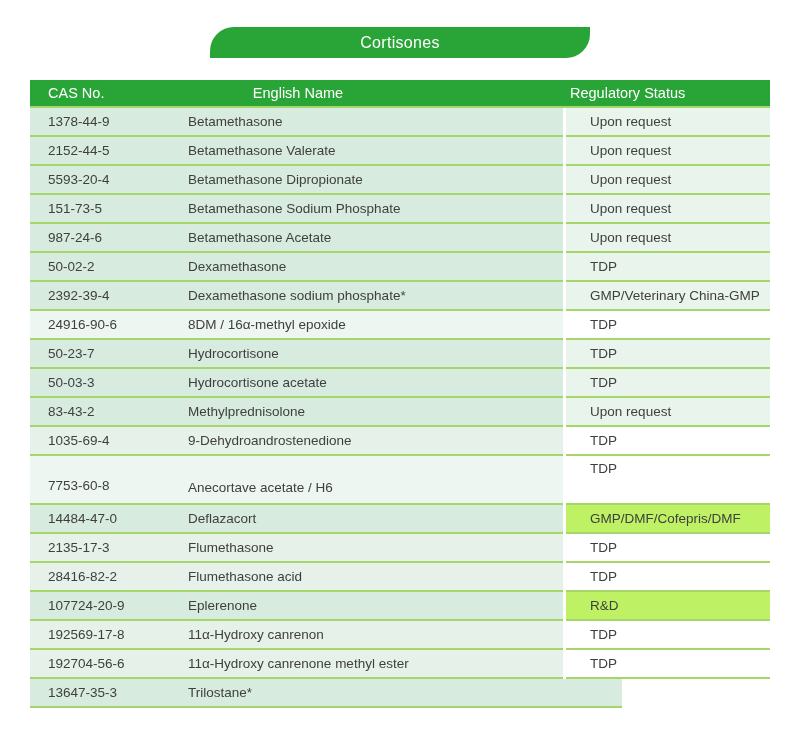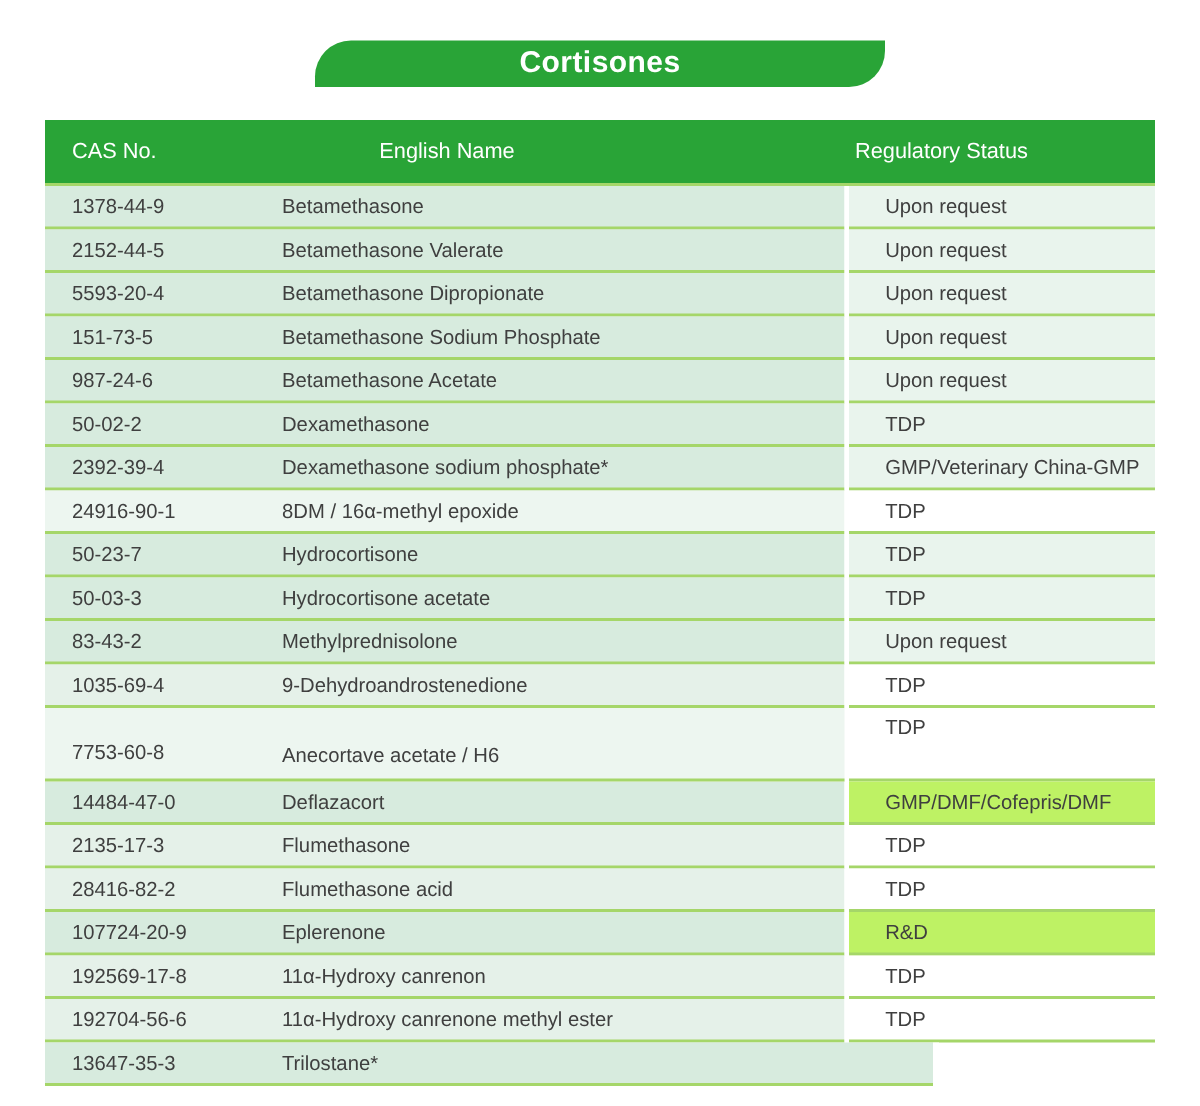--- a/index.html
+++ b/index.html
@@ -14,29 +14,29 @@
 
   
   .banner {
     width: 380px; height: 31px;
     margin: 27px auto 0 auto;
     background: #29a437;
     border-radius: 24px 0 24px 0;
     display: flex; align-items: center; justify-content: center;
   }
   .banner .title {
-    color: #ffffff; font-size: 20px; font-weight: 700; letter-spacing: 0.3px;
+    color: #ffffff; font-size: 16px; font-weight: 400; letter-spacing: 0.3px;
   }
 
   
   .table { width: 740px; margin: 22px auto 0 auto; }
 
   .thead {
     display: flex; align-items: center;
-    height: 44px; background: #29a437;
+    height: 28px; background: #29a437;
     border-bottom: 2px solid #a5d669;
     color: #ffffff; font-size: 14.5px; font-weight: 500;
   }
   .th-cas { width: 128px; padding-left: 18px; }
   .th-name { width: 280px; text-align: center; }
   .th-spacer { flex: 1; }
   .th-status { width: 208px; padding-left: 8px; }
 
   .row { display: flex; align-items: stretch; height: 29px; font-size: 13.5px; }
   .row.tall { height: 49px; }
@@ -152,21 +152,21 @@
       <span class="cas-cell">2392-39-4</span>
       <span class="name-cell">Dexamethasone sodium phosphate*</span>
     </div>
     <div class="gutter"></div>
     <div class="status-cell stone-mint">
       <span>GMP/Veterinary China-GMP</span>
     </div>
   </div>
         <div class="row">
     <div class="left-block tone-pale">
-      <span class="cas-cell">24916-90-1</span>
+      <span class="cas-cell">24916-90-6</span>
       <span class="name-cell">8DM / 16α-methyl epoxide</span>
     </div>
     <div class="gutter"></div>
     <div class="status-cell stone-white">
       <span>TDP</span>
     </div>
   </div>
         <div class="row">
     <div class="left-block tone-dark">
       <span class="cas-cell">50-23-7</span>

